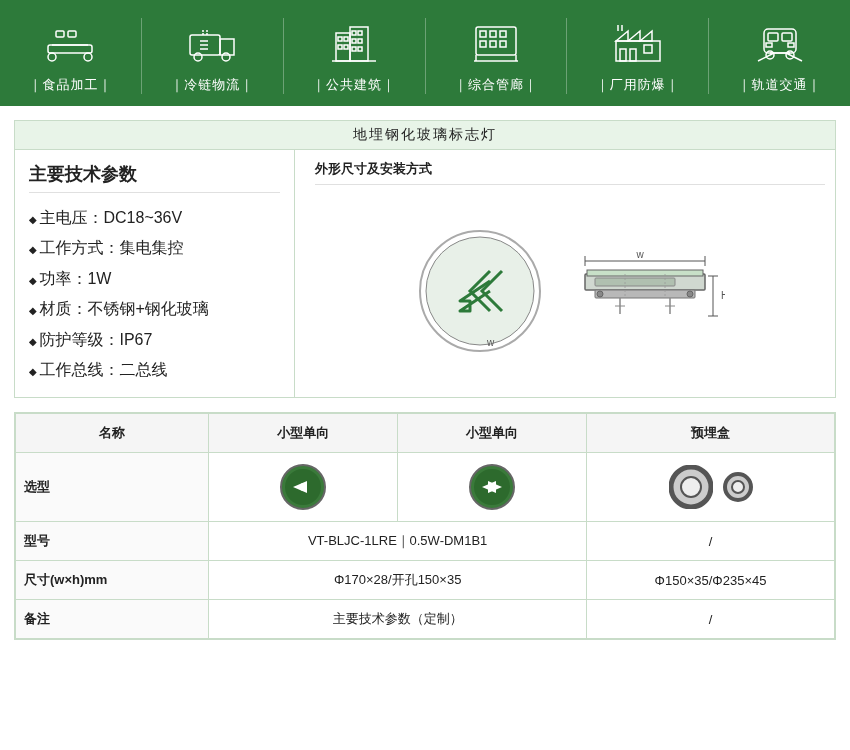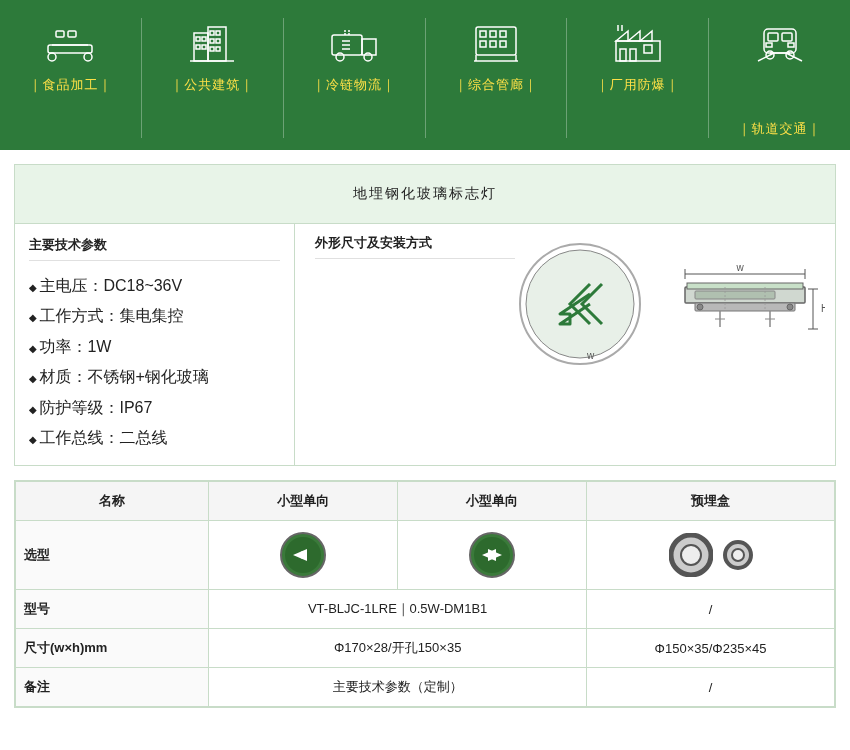--- a/index.html
+++ b/index.html
@@ -23,90 +23,90 @@
     }
     .banner-item {
       display: flex;
       flex-direction: column;
       align-items: center;
       color: #fff;
       flex: 1;
       border-right: 1px solid rgba(255,255,255,0.3);
       padding: 0 10px;
     }
-    .banner-item:last-child { border-right: none; gap: 44px; }
+    .banner-item:last-child { border-right: none; }
     .banner-icon {
       width: 60px;
       height: 50px;
       display: flex;
       align-items: center;
       justify-content: center;
       margin-bottom: 8px;
     }
     .banner-icon svg {
       width: 52px;
       height: 44px;
       stroke: #fff;
       fill: none;
       stroke-width: 1.5;
     }
     .banner-label {
       font-size: 13px;
-      color: #fde047;
+      color: #ffffff;
       letter-spacing: 1px;
     }
 
     
     .section-title-bar {
       background: #e8f4e8;
       border: 1px solid #c8dcc8;
       text-align: center;
-      padding: 20px 0;
+      padding: 5px 0;
       font-size: 14px;
       color: #222;
       margin: 14px 14px 0 14px;
       letter-spacing: 2px;
     }
 
     .main-content {
       margin: 0 14px;
       border: 1px solid #c8dcc8;
       border-top: none;
       display: flex;
       min-height: 180px;
     }
 
     .params-col {
       width: 280px;
       border-right: 1px solid #c8dcc8;
       padding: 12px 14px;
     }
     .params-title {
-      font-size: 13px;
+      font-size: 18px;
       font-weight: bold;
       color: #222;
       margin-bottom: 10px;
       border-bottom: 1px solid #e0e0e0;
       padding-bottom: 6px;
     }
     .param-item {
       font-size: 16px;
       color: #222;
       line-height: 1.9;
     }
     .param-item::before {
       content: '◆ ';
       color: #222;
       font-size: 10px;
     }
 
     .diagram-col {
       flex: 1;
       display: flex;
-      flex-direction: row;
+      flex-direction: column;
       align-items: flex-start;
       padding: 10px 10px 10px 20px;
     }
     .diagram-title {
       font-size: 13px;
       font-weight: bold;
       color: #222;
       margin-bottom: 10px;
       border-bottom: 1px solid #e0e0e0;
       padding-bottom: 6px;
@@ -171,20 +171,34 @@
         <rect x="4" y="24" width="44" height="8" rx="2"></rect>
         <circle cx="8" cy="36" r="4"></circle>
         <circle cx="44" cy="36" r="4"></circle>
         <rect x="8" y="24" width="4" height="-8" ry="1"></rect>
         <line x1="8" y1="24" x2="44" y2="24"></line>
         <rect x="12" y="10" width="8" height="6" rx="1"></rect>
         <rect x="24" y="10" width="8" height="6" rx="1"></rect>
       </svg>
     </div>
     <span class="banner-label">｜食品加工｜</span>
+  </div>
+
+  <div class="banner-item">
+    <div class="banner-icon">
+      <svg viewBox="0 0 52 44">
+        <rect x="4" y="14" width="30" height="20" rx="2"></rect>
+        <polygon points="34,18 48,18 48,34 34,34"></polygon>
+        <circle cx="12" cy="36" r="4"></circle>
+        <circle cx="40" cy="36" r="4"></circle>
+        <path d="M14 20 L22 20 M14 24 L22 24 M14 28 L22 28" stroke-width="1.5"></path>
+        <path d="M17 14 L17 8 M21 14 L21 8" stroke-dasharray="2,1"></path>
+      </svg>
+    </div>
+    <span class="banner-label">｜冷链物流｜</span>
   </div>
 
   <div class="banner-item">
     <div class="banner-icon">
       <svg viewBox="0 0 52 44">
         <rect x="8" y="12" width="14" height="28"></rect>
         <rect x="22" y="6" width="18" height="34"></rect>
         <rect x="10" y="16" width="4" height="4"></rect>
         <rect x="16" y="16" width="4" height="4"></rect>
         <rect x="10" y="24" width="4" height="4"></rect>
@@ -192,34 +206,20 @@
         <rect x="24" y="10" width="4" height="4"></rect>
         <rect x="30" y="10" width="4" height="4"></rect>
         <rect x="24" y="18" width="4" height="4"></rect>
         <rect x="30" y="18" width="4" height="4"></rect>
         <rect x="24" y="26" width="4" height="4"></rect>
         <rect x="30" y="26" width="4" height="4"></rect>
         <line x1="4" y1="40" x2="48" y2="40"></line>
       </svg>
     </div>
     <span class="banner-label">｜公共建筑｜</span>
-  </div>
-
-  <div class="banner-item">
-    <div class="banner-icon">
-      <svg viewBox="0 0 52 44">
-        <rect x="4" y="14" width="30" height="20" rx="2"></rect>
-        <polygon points="34,18 48,18 48,34 34,34"></polygon>
-        <circle cx="12" cy="36" r="4"></circle>
-        <circle cx="40" cy="36" r="4"></circle>
-        <path d="M14 20 L22 20 M14 24 L22 24 M14 28 L22 28" stroke-width="1.5"></path>
-        <path d="M17 14 L17 8 M21 14 L21 8" stroke-dasharray="2,1"></path>
-      </svg>
-    </div>
-    <span class="banner-label">｜冷链物流｜</span>
   </div>
 
   <div class="banner-item">
     <div class="banner-icon">
       <svg viewBox="0 0 52 44">
         <rect x="6" y="6" width="40" height="28" rx="2"></rect>
         <rect x="10" y="10" width="6" height="6"></rect>
         <rect x="20" y="10" width="6" height="6"></rect>
         <rect x="30" y="10" width="6" height="6"></rect>
         <rect x="10" y="20" width="6" height="6"></rect>

